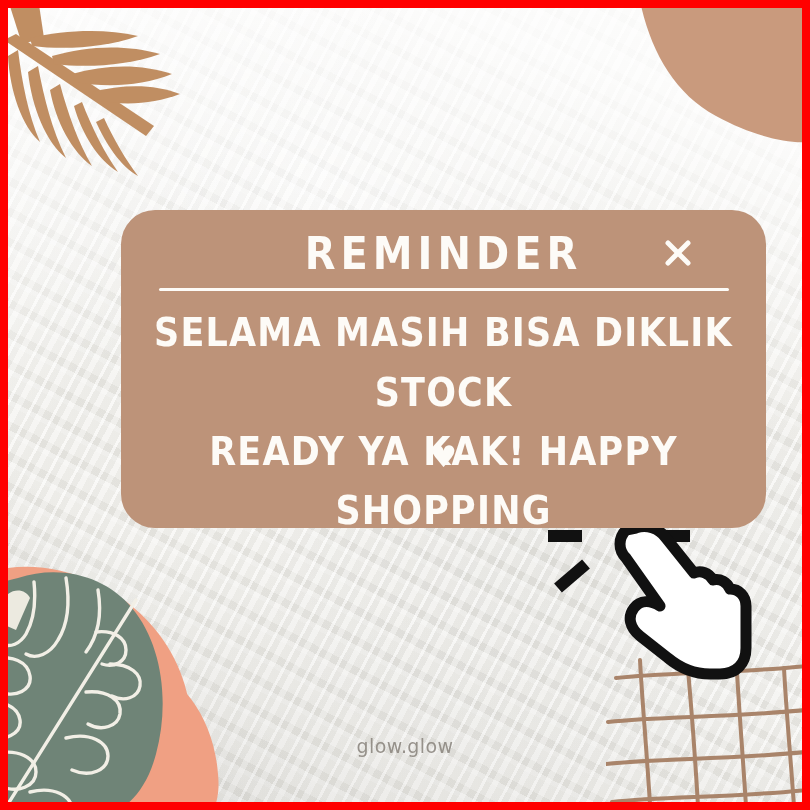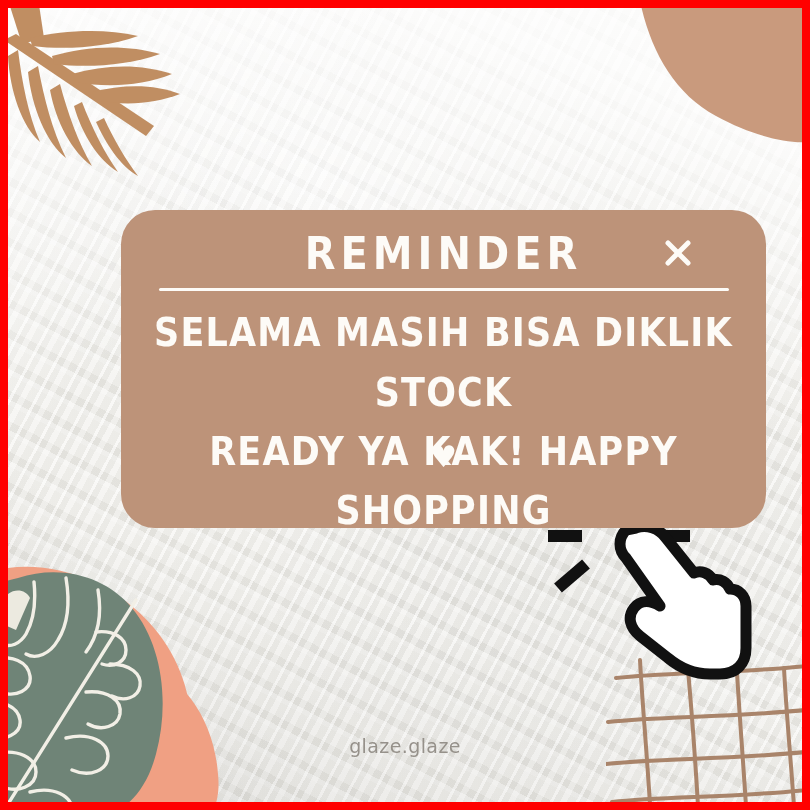--- a/index.html
+++ b/index.html
@@ -259,16 +259,16 @@
       <div id="divider"></div>
 
       <div id="card-body">
         <div>SELAMA MASIH BISA DIKLIK STOCK</div>
         <div>READY YA KAK! HAPPY SHOPPING</div>
       </div>
 
       <div id="heart">♥</div>
     </div>
 
-    <div id="watermark">glaze.glaze</div>
+    <div id="watermark">glow.glow</div>
 
   </div>
 </div>
 
 </body></html>

